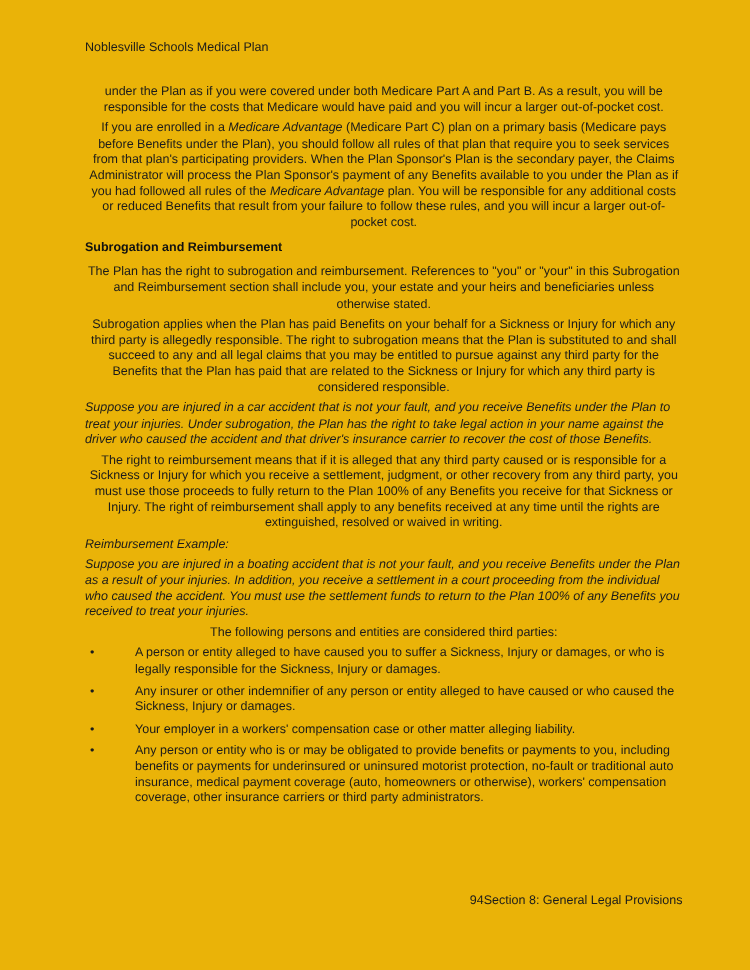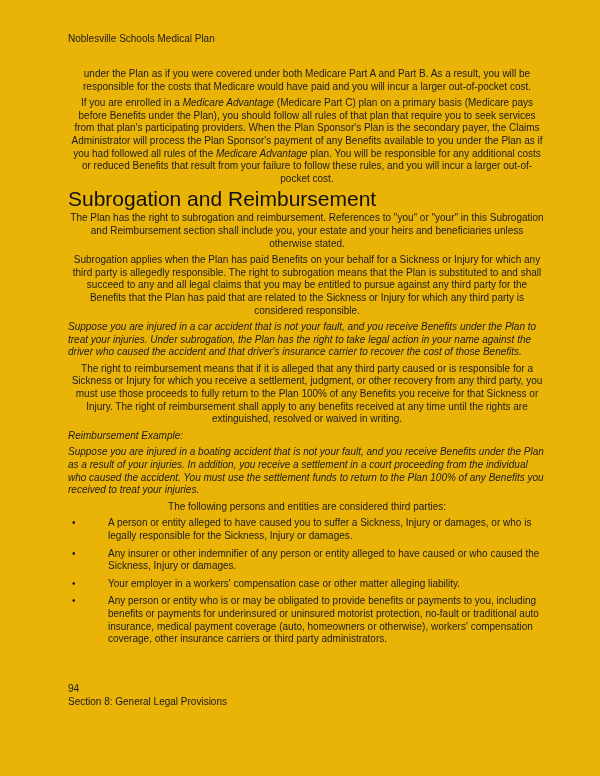--- a/index.html
+++ b/index.html
@@ -22,23 +22,23 @@
     line-height: 12.6px;
   }
   .doc-header {
     margin: 0 0 23px 0;
     font-size: 10px;
     line-height: 13px;
   }
   p { margin: 0 0 4px 0; }
   .para { text-align: center; }
   .section-heading {
-    font-size: 21px;
+    font-size: 10px;
     line-height: 18px;
-    font-weight: normal;
+    font-weight: bold;
     color: #111111;
     margin: 5px 0 4px 0;
     letter-spacing: 0;
   }
   .example-label, .example-para { font-style: italic; }
   em { }
   .bullet-list { margin: 2px 0 0 0; }
   .bullet-item {
     position: relative;
     padding-left: 40px;
@@ -46,26 +46,25 @@
   }
   .bullet-glyph {
     position: absolute;
     left: 4px;
     top: 0;
   }
   .footer {
     position: absolute;
     left: 68px;
     right: 54px;
-    top: 682px;
+    top: 714px;
     display: flex;
     justify-content: flex-end;
     font-size: 10px;
     line-height: 13px;
-    flex-direction: column;
   }
 </style>
 </head>
 <body>
 
 <div class="page">
   <div class="content">
 
     <div class="doc-header">Noblesville Schools Medical Plan</div>
 

